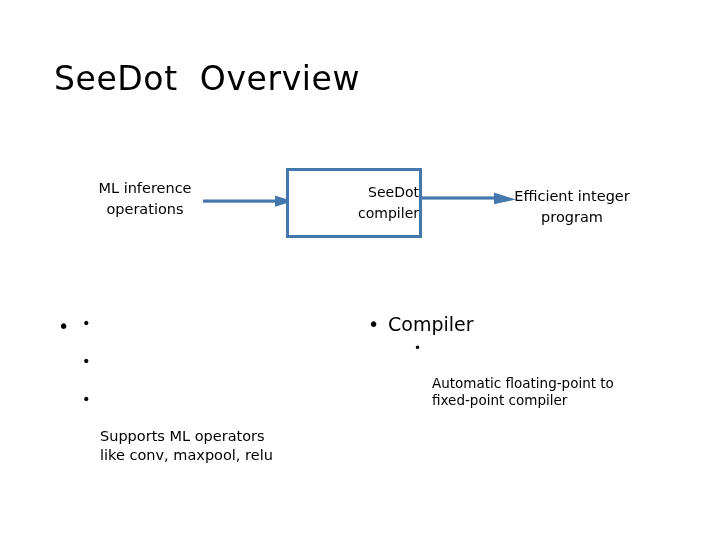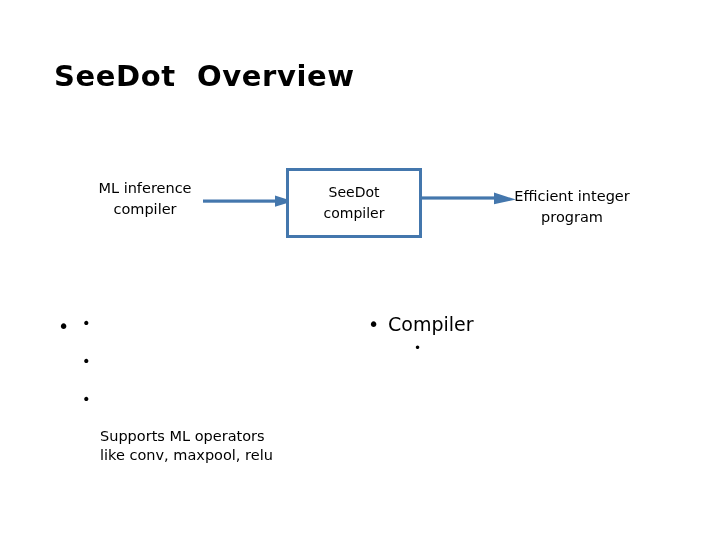--- a/index.html
+++ b/index.html
@@ -21,22 +21,22 @@
     position: absolute;
     inset: 0;
     background: #ffffff;
   }
 
   
   .slide-title {
     position: absolute;
     left: 54px;
     top: 60px;
-    font-size: 29px;
-    font-weight: 700;
+    font-size: 33px;
+    font-weight: 400;
     letter-spacing: 0.6px;
     line-height: 1.15;
     color: #000000;
     white-space: pre;
   }
 
   
   .diagram {
     position: absolute;
     left: 0;
@@ -70,21 +70,21 @@
     position: absolute;
     left: 286px;
     top: 8px;
     width: 136px;
     height: 70px;
     border: 3px solid #4477AD;
     background: #ffffff;
     box-sizing: border-box;
     display: flex;
     flex-direction: column;
-    align-items: center;
+    align-items: flex-end;
     justify-content: center;
     font-size: 14px;
     line-height: 1.5;
     color: #000000;
   }
 
   .arrow {
     position: absolute;
     height: 18px;
     overflow: visible;
@@ -167,21 +167,21 @@
 </head>
 <body>
 
 <div class="slide">
 
   <div class="slide-title">SeeDot  Overview</div>
 
   <div class="diagram">
 
     <div class="diagram-label label-input">ML  inference
-compiler</div>
+operations</div>
 
     <div class="arrow arrow-left">
       <svg width="90" height="18" viewBox="0 0 90 18" xmlns="http://www.w3.org/2000/svg">
         <rect x="0" y="7.5" width="76" height="3.2" fill="#4477AD"></rect>
         <polygon points="72,3.5 90,9.2 72,14.8" fill="#4477AD"></polygon>
       </svg>
     </div>
 
     <div class="compiler-box">
       <span>SeeDot</span>
@@ -223,20 +223,22 @@
     </div>
 
     <div class="col col-right">
       <ul class="lvl1">
         <li class="item1">
           <span class="bullet1">•</span>
           <span>Compiler</span>
           <ul class="lvl2">
             <li class="item2">
               <span class="bullet2">•</span>
+              <span>Automatic  floating-point  to
+fixed-point  compiler</span>
             </li>
           </ul>
         </li>
       </ul>
     </div>
 
   </div>
 </div>
 
 </body></html>

